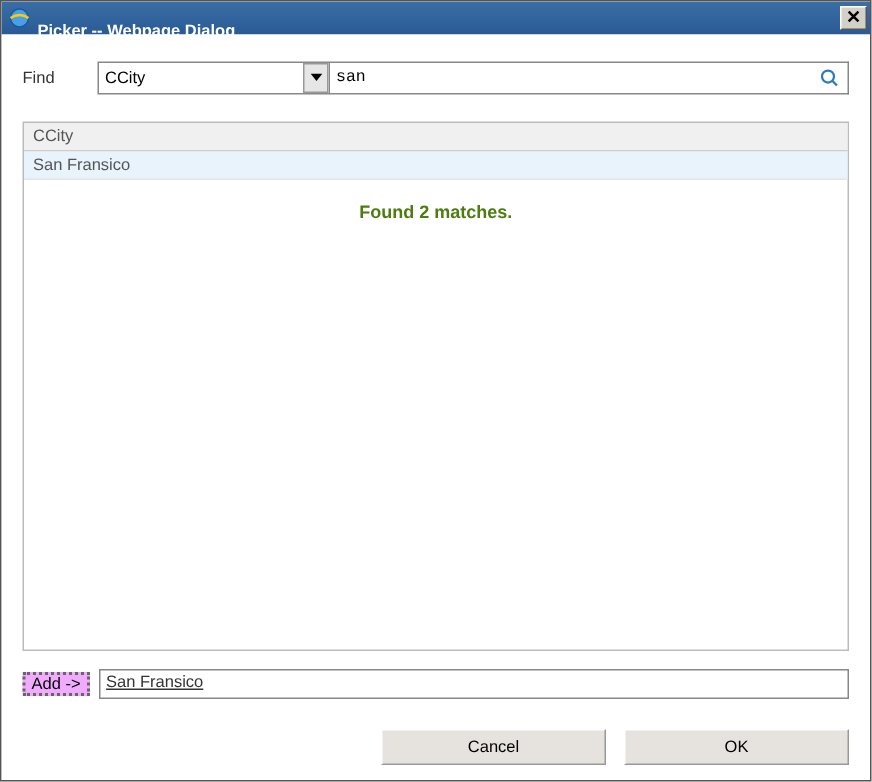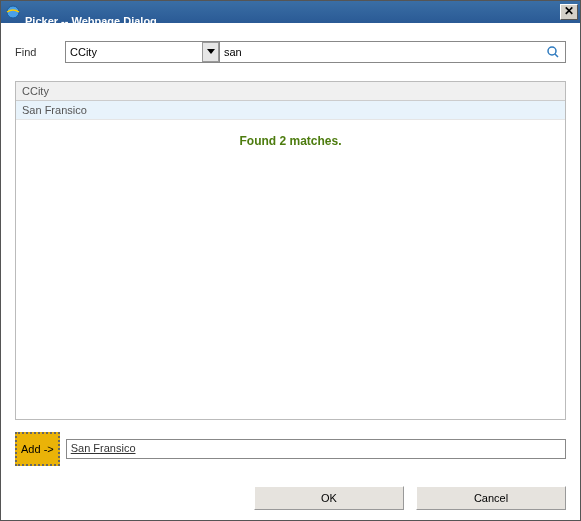--- a/index.html
+++ b/index.html
@@ -87,21 +87,21 @@
     border-left: none;
     display: flex;
     align-items: center;
     background: #fff;
   }
   .search-input {
     flex: 1;
     border: none;
     outline: none;
     padding: 0 4px;
-    font-family: Liberation Sans, sans-serif;
+    font-family: Liberation Mono, monospace;
     font-size: 11px;
     height: 18px;
     background: transparent;
   }
   .search-btn {
     width: 24px;
     height: 20px;
     background: transparent;
     border: none;
     display: flex;
@@ -137,23 +137,23 @@
     color: #4d7c0f;
     padding: 14px 0;
     font-size: 12px;
   }
   .add-row {
     display: flex;
     align-items: center;
     margin-top: 12px;
   }
   .add-btn {
-    height: 34px;
+    height: 16px;
     padding: 0 4px;
-    background: #eab308;
+    background: #f0abfc;
     border: 2px dotted #666;
     font-family: inherit;
     font-size: 11px;
     cursor: pointer;
     margin-right: 6px;
   }
   .selected-box {
     flex: 1;
     height: 20px;
     border: 1px solid #888;
@@ -223,17 +223,17 @@
   </div>
 
   <div class="add-row">
     <button class="add-btn">Add -&gt;</button>
     <div class="selected-box">
       <span>San Fransico</span>
     </div>
   </div>
 
   <div class="button-row">
+    <button class="dlg-btn">Cancel</button>
     <button class="dlg-btn">OK</button>
-    <button class="dlg-btn">Cancel</button>
   </div>
 
 </div>
 
 </body></html>

